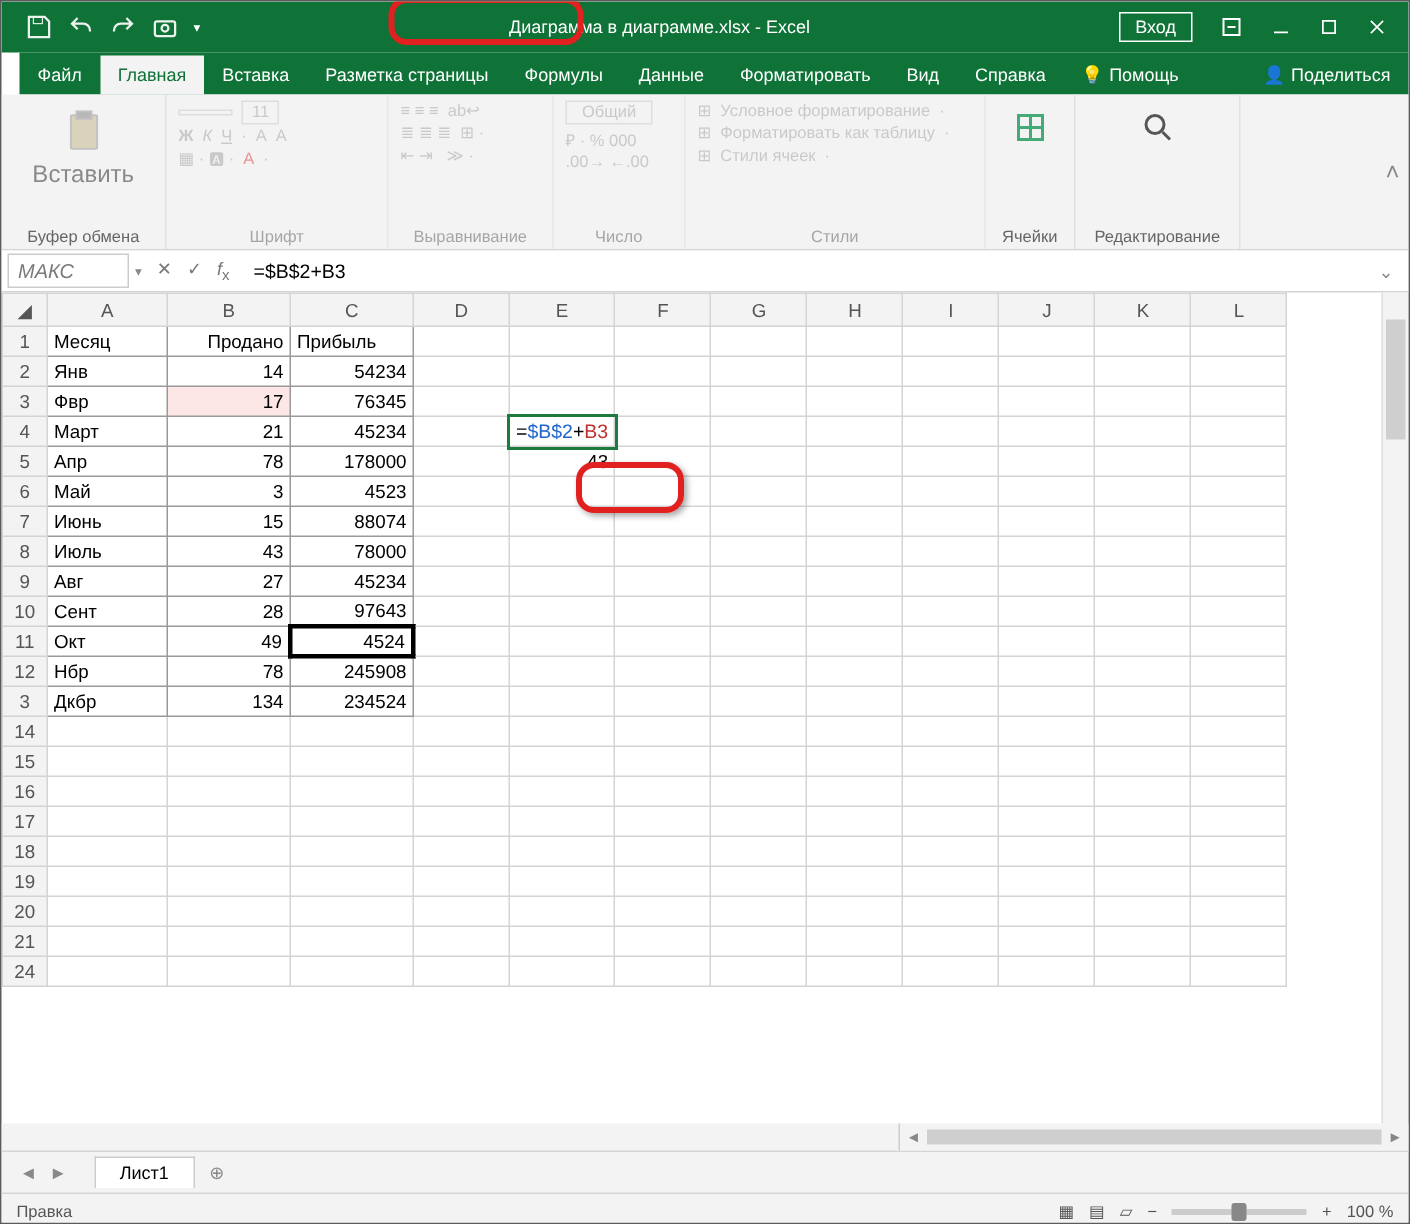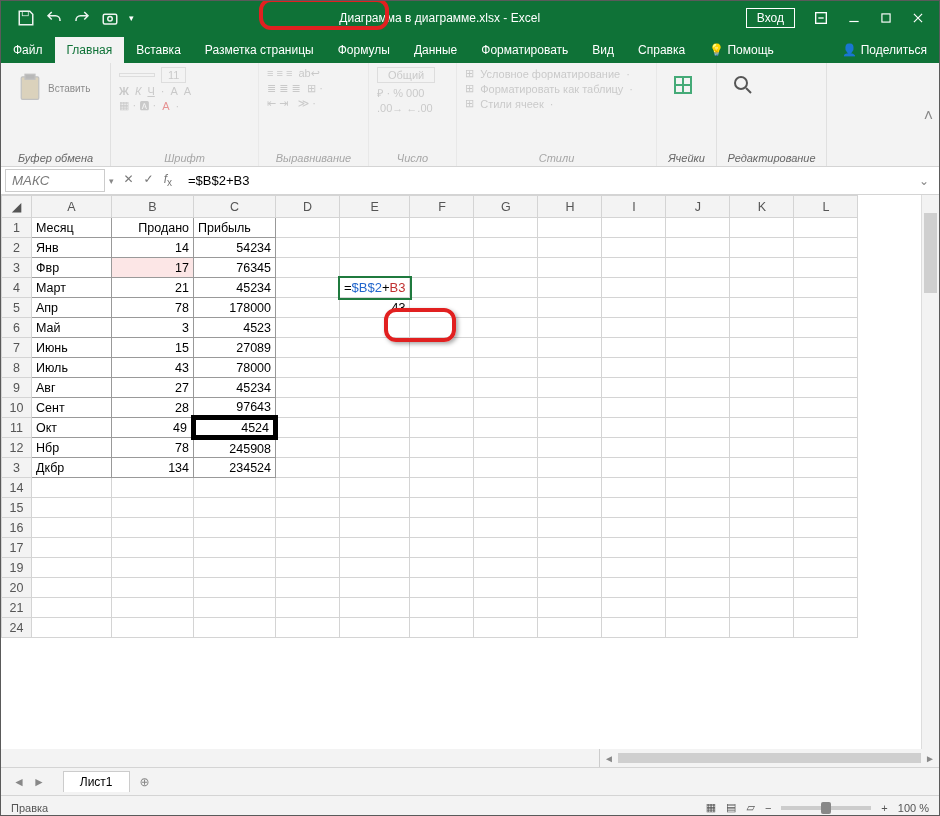--- a/index.html
+++ b/index.html
@@ -3,32 +3,32 @@
 <meta charset="utf-8">
 <style>
 * { margin:0; padding:0; box-sizing:border-box; font-family:"Segoe UI",Tahoma,sans-serif; }
 body { background:#fff; width:940px; height:816px; overflow:hidden; position:relative; border:1px solid #5a5a5a; }
 .titlebar { background:#0f7237; height:34px; display:flex; align-items:center; color:#fff; padding:0 6px; }
 .qat { display:flex; gap:10px; align-items:center; padding-left:10px; }
 .qat-ico { width:18px; height:18px; opacity:.92; }
 .title-txt { flex:1; text-align:center; font-size:12px; }
 .winbtns { display:flex; gap:18px; align-items:center; padding-right:8px; }
 .login-btn { border:1px solid #fff; padding:2px 10px; font-size:12px; }
-.tabs { background:#0f7237; height:28px; display:flex; color:#fff; font-size:12px; align-items:flex-end; }
+.tabs { background:#0f7237; height:28px; display:flex; color:#fff; font-size:12px; align-items:flex-end;margin-left:12px; }
 .tab { padding:6px 12px 6px; cursor:default; }
 .tab.active { background:#f3f3f3; color:#0f7237; }
 .ribbon { background:#f3f3f3; height:104px; border-bottom:1px solid #d4d4d4; display:flex; }
 .grp { border-right:1px solid #e0e0e0; padding:4px 8px 2px; display:flex; flex-direction:column; justify-content:space-between; }
 .grp-ct { display:flex; flex-direction:column; gap:2px; color:#a8a8a8; font-size:11px; }
 .grp-row { display:flex; gap:6px; align-items:center; }
-.grp-label { font-size:11px; color:#666; text-align:center; padding-top:2px;font-style:italic; }
+.grp-label { font-size:11px; color:#666; text-align:center; padding-top:2px; }
 .dim { opacity:.55; }
-.grp-big-btn { font-size:10px; color:#333; display:flex; flex-direction:row; align-items:center; gap:3px; padding:4px 6px; }
+.grp-big-btn { font-size:16px; color:#333; display:flex; flex-direction:column; align-items:center; gap:3px; padding:4px 6px; }
 .namebox-row { height:28px; display:flex; align-items:center; border-bottom:1px solid #d4d4d4; background:#fff; font-size:12px; }
-.namebox { width:100px; border:1px solid #ccc; padding:3px 6px; margin:0 4px; font-style:italic; color:#7a7a7a; }
+.namebox { width:81px; border:1px solid #ccc; padding:3px 6px; margin:0 4px; font-style:italic; color:#7a7a7a; }
 .fx-btns { display:flex; gap:10px; padding:0 10px; color:#777; }
 .fbar { flex:1; padding:2px 6px; position:relative; }
 .fbar-input { border:none; outline:none; font-size:13px; width:200px; }
 .highlight-red { position:absolute; border:4px solid #e12020; border-radius:12px; pointer-events:none; }
 .hl1 { left:258px; top:-3px; width:130px; height:32px; }
 .hl2 { left:383px; top:307px; width:72px; height:34px; box-shadow:2px 2px 4px rgba(0,0,0,.35); }
 .sheet-area { position:relative; height:554px; overflow:hidden; }
 .sheet { border-collapse:collapse; font-size:12.5px; table-layout:fixed; }
 .sheet td, .sheet th { border:1px solid #d4d4d4; padding:0 4px; height:20px; overflow:hidden; white-space:nowrap; }
 .colhdr th { background:#f3f3f3; color:#555; font-weight:normal; text-align:center; height:22px; }
@@ -335,21 +335,21 @@
           <td></td>
           <td></td>
           <td></td>
           <td></td>
           <td></td>
         </tr>
         <tr>
           <td class="rowhdr">7</td>
           <td style="border:1px solid #999">Июнь</td>
            <td style="border:1px solid #999" class="num "><span>15</span></td>
-           <td style="border:1px solid #999" class="num">27089</td>
+           <td style="border:1px solid #999" class="num">88074</td>
           <td></td>
           <td></td>
           <td></td>
           <td></td>
           <td></td>
           <td></td>
           <td></td>
           <td></td>
           <td></td>
         </tr>
@@ -395,21 +395,21 @@
           <td></td>
           <td></td>
           <td></td>
           <td></td>
           <td></td>
         </tr>
         <tr>
           <td class="rowhdr">11</td>
           <td style="border:1px solid #999">Окт</td>
            <td style="border:1px solid #999" class="num "><span>49</span></td>
-           <td style="border:5px solid #000000" class="num">4524</td>
+           <td style="border:3px solid #000000" class="num">4524</td>
           <td></td>
           <td></td>
           <td></td>
           <td></td>
           <td></td>
           <td></td>
           <td></td>
           <td></td>
           <td></td>
         </tr>
@@ -483,20 +483,35 @@
           <td></td>
           <td></td>
           <td></td>
           <td></td>
           <td></td>
           <td></td>
           <td></td>
         </tr>
         <tr>
           <td class="rowhdr">17</td>
+          <td></td>
+          <td></td>
+          <td></td>
+          <td></td>
+          <td></td>
+          <td></td>
+          <td></td>
+          <td></td>
+          <td></td>
+          <td></td>
+          <td></td>
+          <td></td>
+        </tr>
+        <tr>
+          <td class="rowhdr">18</td>
           <td></td>
           <td></td>
           <td></td>
           <td></td>
           <td></td>
           <td></td>
           <td></td>
           <td></td>
           <td></td>
           <td></td>

